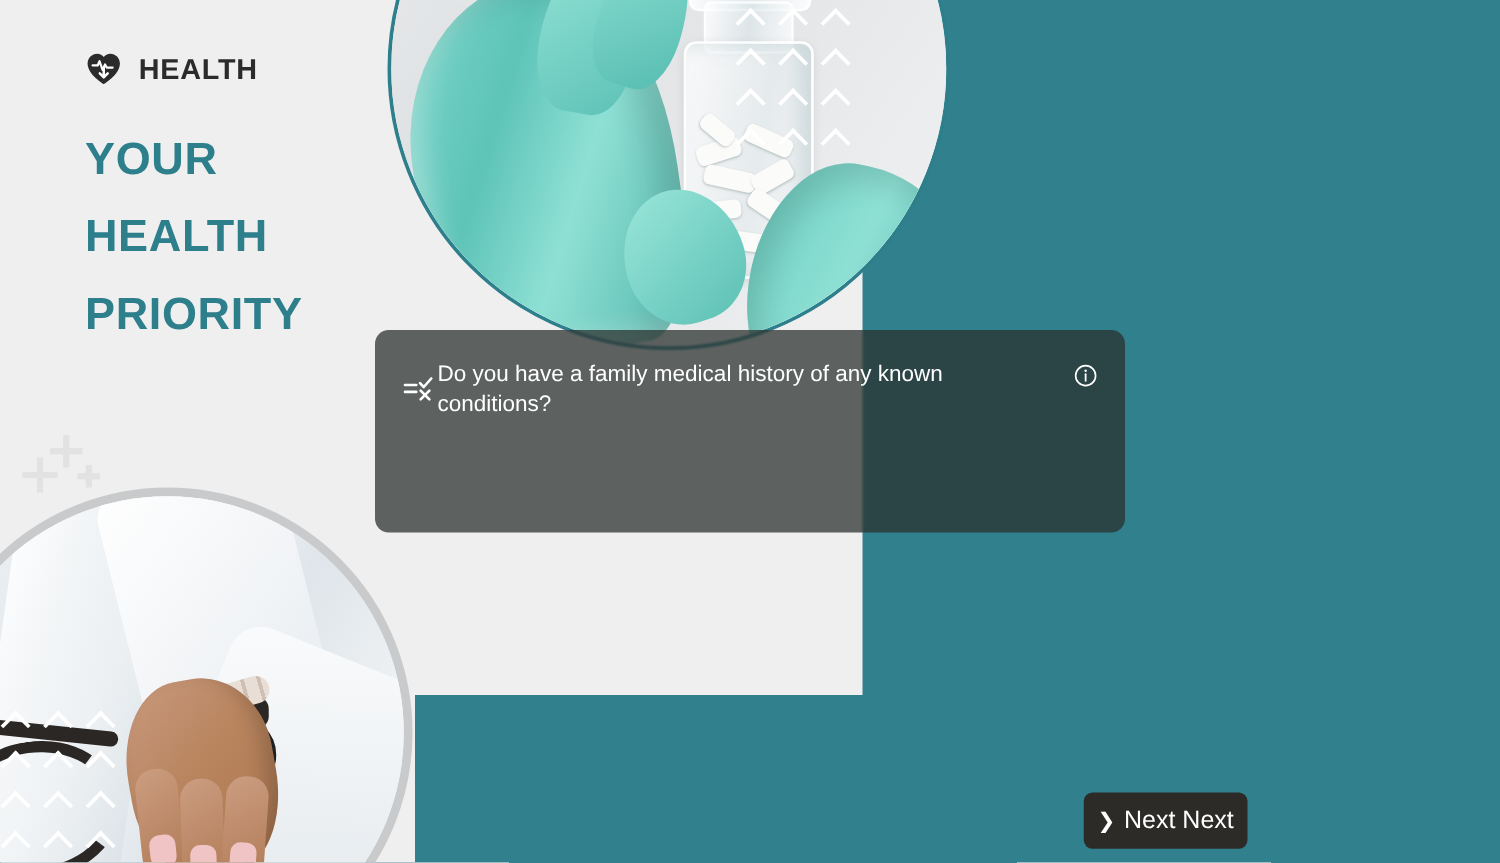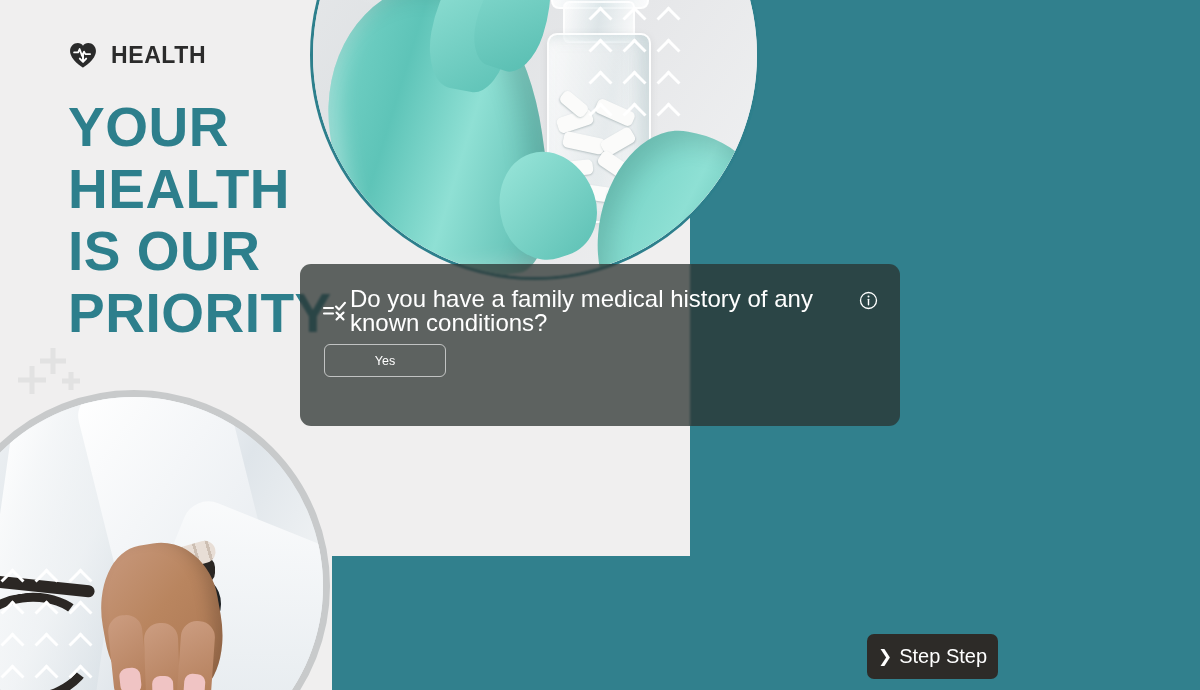--- a/index.html
+++ b/index.html
@@ -249,21 +249,21 @@
     letter-spacing: .6px;
     color: #2b2b2b;
   }
 
   
   .headline {
     position: absolute;
     left: 68px; top: 96px;
     width: 330px;
     color: #2d7f8c;
-    font-size: 55px;
+    font-size: 36px;
     line-height: 62px;
     font-weight: bold;
     letter-spacing: .5px;
   }
   .headline span { display: block; }
 
   
   .tagline {
     position: absolute;
     left: 368px; top: 450px;
@@ -288,21 +288,21 @@
   }
   .dialog-icon {
     position: absolute; left: 22px; top: 34px;
     width: 28px; height: 28px;
   }
   .dialog-question {
     position: absolute;
     left: 50px; top: 23px;
     width: 500px;
     color: #ffffff;
-    font-size: 24px;
+    font-size: 18px;
     line-height: 24px;
     font-weight: normal;
   }
   .dialog-info {
     position: absolute; right: 22px; top: 27px;
     width: 19px; height: 19px;
     cursor: pointer;
   }
   .answers {
     position: absolute;
@@ -464,21 +464,20 @@
         <path d="M6.5 13.2h4.3l1.6-3.6 2.6 7.4 2.1-4.6 1.4 2.6h5.1" fill="none" stroke="#ffffff" stroke-width="1.9" stroke-linecap="round" stroke-linejoin="round"></path>
         <path d="M16 15.5v7.6M12.6 19.9 16 23.4l3.4-3.5" fill="none" stroke="#ffffff" stroke-width="2.1" stroke-linecap="round" stroke-linejoin="round"></path>
       </svg>
     </span>
     <span class="logo-text">HEALTH</span>
   </div>
 
   <h1 class="headline">
     <span>YOUR</span>
     <span>HEALTH</span>
-    <span>IS OUR</span>
     <span>PRIORITY</span>
   </h1>
 
 
   <div class="dialog">
     <span class="dialog-icon">
       <svg viewBox="0 0 28 28" width="28" height="28" aria-hidden="true">
         <line x1="2" y1="10" x2="11" y2="10" stroke="#ffffff" stroke-width="2.1" stroke-linecap="round"></line>
         <line x1="2" y1="15.5" x2="11" y2="15.5" stroke="#ffffff" stroke-width="2.1" stroke-linecap="round"></line>
         <polyline points="14,8.5 17,11.6 23,4.8" fill="none" stroke="#ffffff" stroke-width="2.1" stroke-linecap="round" stroke-linejoin="round"></polyline>
@@ -491,23 +490,22 @@
 
     <span class="dialog-info">
       <svg viewBox="0 0 20 20" width="19" height="19" aria-hidden="true">
         <circle cx="10" cy="10" r="8.4" fill="none" stroke="#ffffff" stroke-width="1.4"></circle>
         <circle cx="10" cy="5.8" r="1.05" fill="#ffffff"></circle>
         <line x1="10" y1="8.8" x2="10" y2="14.4" stroke="#ffffff" stroke-width="1.5" stroke-linecap="round"></line>
       </svg>
     </span>
 
     <div class="answers">
-      <button class="btn-yes">Yes</button>
     </div>
   </div>
 
   <button class="next-step">
     <span class="chevron-glyph">❯</span>
-    <span>Step Step</span>
+    <span>Next Next</span>
   </button>
 
 
 </div>
 
 </body></html>

